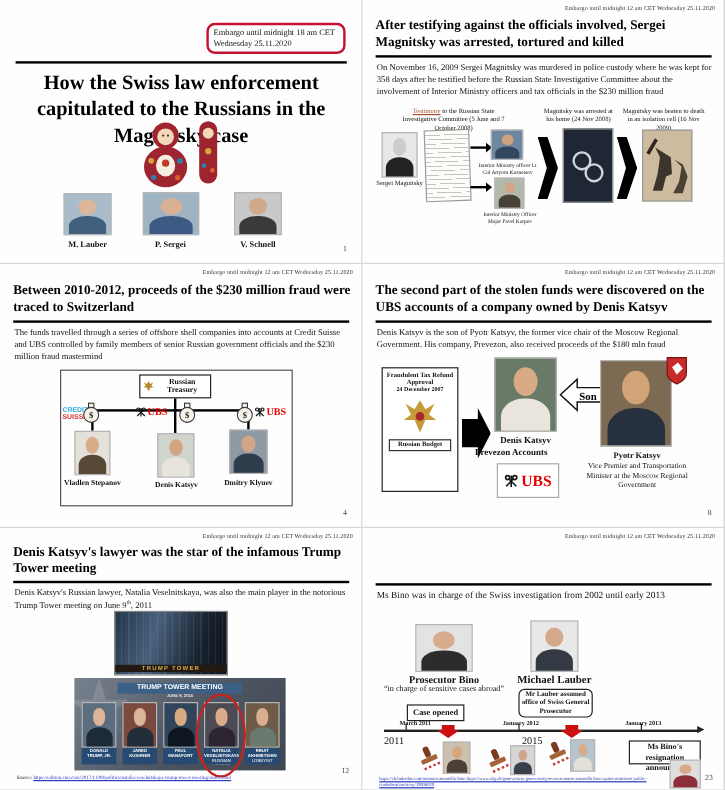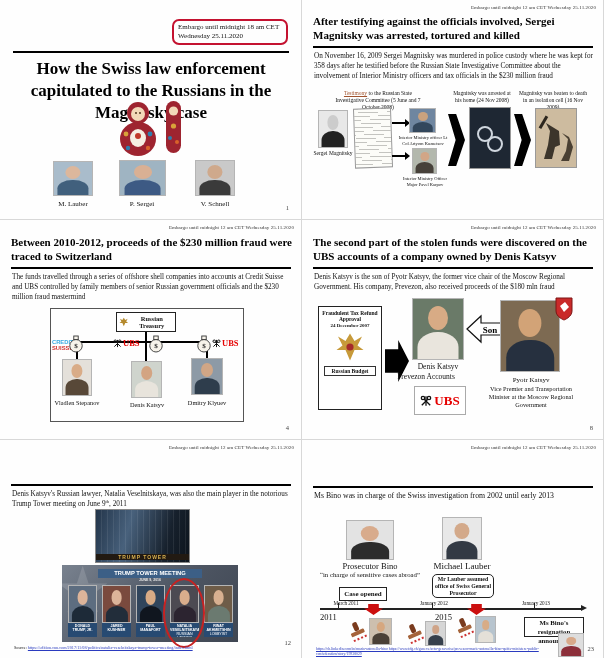--- a/index.html
+++ b/index.html
@@ -5,21 +5,21 @@
   html,body{margin:0;padding:0}
   body{width:604px;height:658px;background:#cfcfcf;font-family:"Liberation Serif",serif;color:#111}
   #grid{position:relative;width:604px;height:658px;display:grid;grid-template-columns:301px 301px;grid-template-rows:219px 219px 219px;gap:1px;background:#d8d8d8}
   .slide{position:relative;background:#fefefe;overflow:hidden}
   .emb{position:absolute;top:5px;right:7px;font-size:5px;color:#333;letter-spacing:.1px}
   .title{position:absolute;font-weight:bold;font-size:11px;line-height:1.28;color:#000}
   .rule{position:absolute;height:2px;background:#000}
   .body{position:absolute;font-size:7.2px;line-height:1.4;color:#111}
   .pagenum{position:absolute;font-size:6.5px;color:#444}
   .cap{position:absolute;text-align:center;line-height:1.25}
-  .bold{font-weight:normal}
+  .bold{font-weight:bold}
   
   .ph{position:absolute;overflow:hidden;background:var(--bg,#93a7b8);border:1px solid #b5b5b5;box-sizing:border-box}
   .ph::before{content:"";position:absolute;left:50%;top:12%;width:40%;height:40%;transform:translateX(-50%);border-radius:50%;background:var(--skin,#d8b49a)}
   .ph::after{content:"";position:absolute;left:50%;top:55%;width:82%;height:52%;transform:translateX(-50%);border-radius:48% 48% 0 0;background:var(--shirt,#3c4d5e)}
   
   .chev{position:absolute;background:#000;clip-path:polygon(0 0,48% 0,100% 50%,48% 100%,0 100%,45% 50%)}
   .fatR{position:absolute;background:#000;clip-path:polygon(0 22%,55% 22%,55% 0,100% 50%,55% 100%,55% 78%,0 78%)}
   .arrS{position:absolute;height:2px;background:#000}
   .arrS::after{content:"";position:absolute;right:-5px;top:-3px;border-left:5px solid #000;border-top:4px solid transparent;border-bottom:4px solid transparent}
   .reddown{position:absolute;background:#cc0f0f;clip-path:polygon(22% 0,78% 0,78% 42%,100% 42%,50% 100%,0 42%,22% 42%)}
@@ -215,20 +215,21 @@
         <path d="M2 1 h16 v13 c0 6 -8 9 -8 9 s-8 -3 -8 -9 Z" fill="#c92a2a" stroke="#7c1414"></path>
         <path d="M6 9 l5 -4 l4 5 l-5 5 Z" fill="#fff"></path>
       </svg>
     <div class="cap bold" style="left:196px;top:156px;width:66px;font-size:7px">Pyotr Katsyv</div>
     <div class="cap" style="left:186px;top:165px;width:86px;font-size:6.3px">Vice Premier and Transportation Minister at the Moscow Regional Government</div>
     <div class="pagenum" style="right:10px;top:204px">8</div>
   </div>
 
   <div class="slide">
     <div class="emb">Embargo until midnight 12 am CET Wednesday 25.11.2020</div>
+    <div class="title" style="left:11px;top:13px;width:284px">Denis Katsyv's lawyer was the star of the infamous Trump Tower meeting</div>
     <div class="rule" style="left:11px;top:44px;width:280px"></div>
     <div class="body" style="left:12px;top:49px;width:278px">
       <span>Denis Katsyv's Russian lawyer, Natalia Veselnitskaya, was also the main player in the notorious Trump Tower meeting on June 9</span><sup style="font-size:4.5px">th</sup><span>, 2011</span>
     </div>
     <div style="position:absolute;left:95px;top:69px;width:93px;height:52px;background:linear-gradient(105deg,#23354a 0%,#48617c 35%,#17212d 75%,#0d141c 100%);border:1px solid #888">
       <div style="position:absolute;inset:0;background:repeating-linear-gradient(90deg,transparent 0 5px,rgba(255,255,255,.08) 5px 6px)"></div>
       <div style="position:absolute;left:0;right:0;bottom:2px;background:#221a12;color:#d8b050;font-size:5px;font-weight:bold;letter-spacing:1px;text-align:center;font-family:'Liberation Sans',sans-serif">TRUMP TOWER</div>
     </div>
     <div style="position:absolute;left:62px;top:125px;width:176px;height:77px;background:linear-gradient(135deg,#79828f,#4d5562 55%,#3f4652);overflow:hidden">
       <div style="position:absolute;left:-8px;top:-12px;color:rgba(255,255,255,.14);font-size:64px">★</div>

